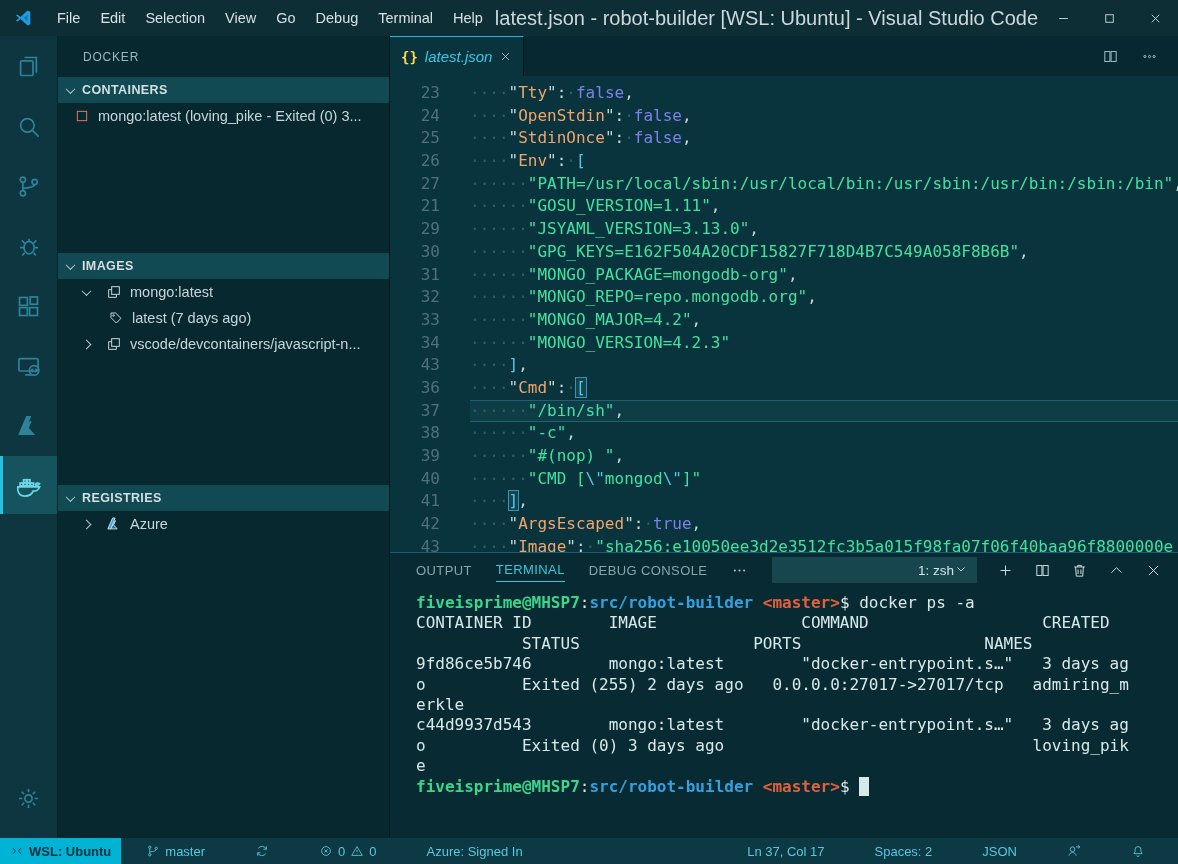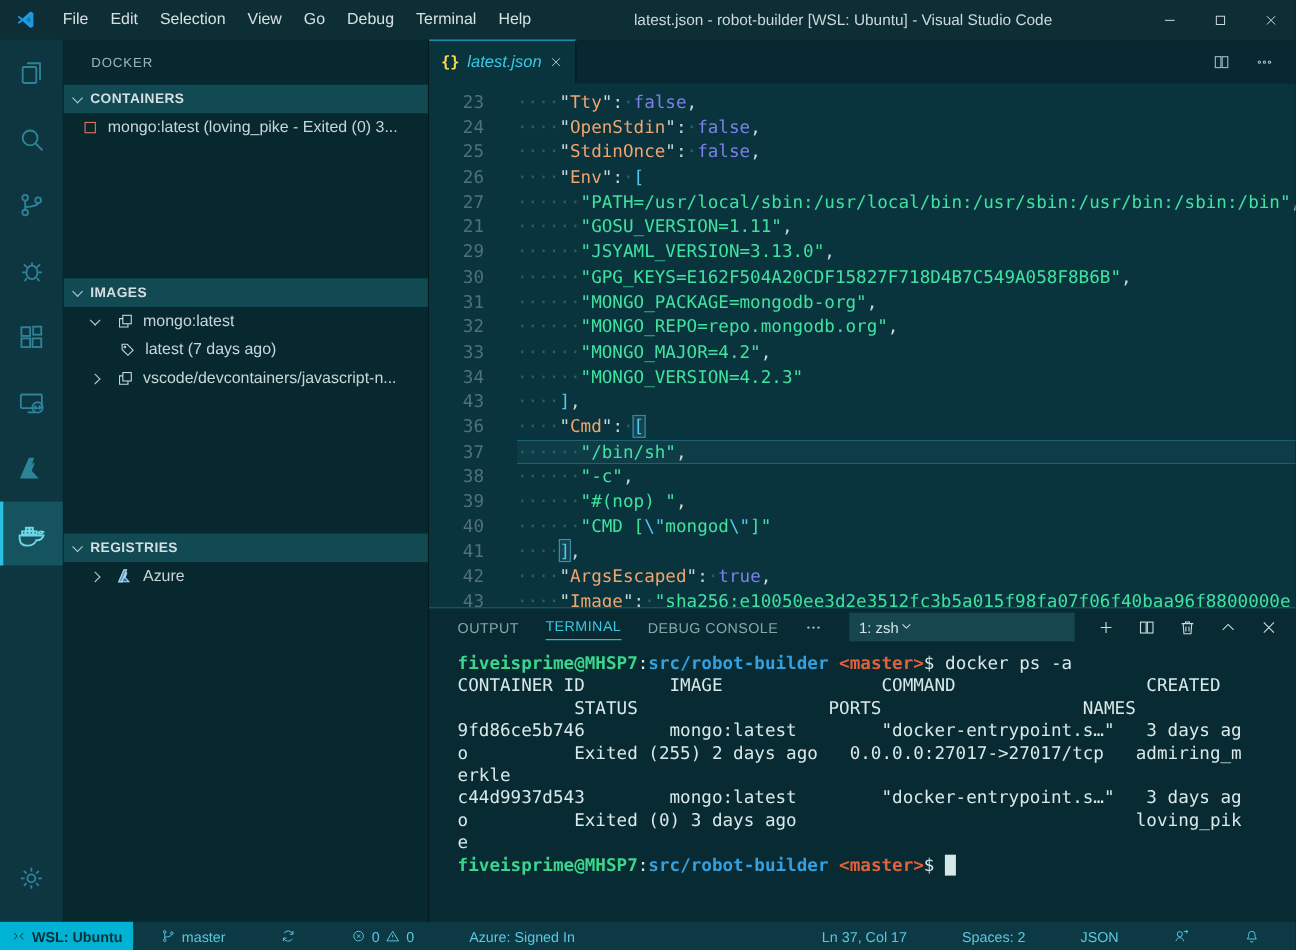--- a/index.html
+++ b/index.html
@@ -9,21 +9,21 @@
     display: flex; flex-direction: column;
     font-family: "Liberation Sans", sans-serif;
     color: #c9d6d9; overflow: hidden; position: relative;
     background: #0a343d;
   }
   
   .titlebar { height:36px; background:#0e2e36; display:flex; align-items:center; flex:none; }
   .logo { width:20px; height:20px; margin:0 14px 0 13px; flex:none; }
   .logo svg { width:20px; height:20px; }
   .menu-item { padding:0 10px; font-size:14.5px; color:#d7e0e2; height:36px; display:flex; align-items:center; cursor:default; }
-  .win-title { flex:1; text-align:center; font-size:14px; color:#ccd8da; white-space:nowrap; overflow:hidden; }
+  .win-title { flex:1; text-align:center; font-size:20px; color:#ccd8da; white-space:nowrap; overflow:hidden; }
   .win-controls { display:flex; flex:none; }
   .win-btn { width:46px; height:36px; display:flex; align-items:center; justify-content:center; color:#d7e0e2; }
   .win-btn svg { width:15px; height:15px; stroke:currentColor; fill:none; stroke-width:1.4; }
   
   .body { flex:1; display:flex; min-height:0; }
   
   .activitybar { width:58px; background:#0d3640; display:flex; flex-direction:column; flex:none; border-right:1px solid rgba(0,0,0,.35); }
   .ab-top { flex:1; display:flex; flex-direction:column; }
   .ab-item { height:60px; display:flex; align-items:center; justify-content:center; color:#2e8399; position:relative; }
   .ab-item svg { width:27px; height:27px; stroke:currentColor; fill:none; stroke-width:1.5; }
@@ -74,21 +74,21 @@
   .t-br { color:#54c8ea; }
   .t-e { color:#54c8ea; }
   .t-brm { color:#54c8ea; border:1px solid rgba(90,200,234,.6); background:rgba(90,200,234,.12); margin:-1px; }
   
   .panel { height:286px; flex:none; background:#082b33; border-top:1px solid #1a5e6d; display:flex; flex-direction:column; }
   .panel-header { height:34px; flex:none; display:flex; align-items:center; padding:0 16px 0 26px; }
   .ptab { font-size:13px; letter-spacing:.4px; color:#87a6ac; margin-right:24px; padding:4px 0; }
   .ptab.active { color:#38c7e0; border-bottom:1.5px solid #38c7e0; }
   .pmore { color:#a7c1c6; margin-right:10px; display:flex; }
   .pmore svg { width:17px; height:17px; }
-  .pdrop { margin-left:auto; width:205px; height:26px; background:#17464f; display:flex; align-items:center; justify-content:flex-start; padding:0 9px; font-size:13.5px; color:#d5e4e6; margin-right:20px; }
+  .pdrop { margin-left:auto; width:205px; height:26px; background:#17464f; display:flex; align-items:center; justify-content:flex-end; padding:0 9px; font-size:13.5px; color:#d5e4e6; margin-right:20px; }
   .pdrop svg { width:14px; height:14px; stroke:currentColor; fill:none; stroke-width:1.6; }
   .picons { display:flex; gap:20px; color:#cfdde0; }
   .picons .icon svg { width:17px; height:17px; stroke:currentColor; fill:none; stroke-width:1.4; }
   .terminal { flex:1; overflow:hidden; padding:6px 0 0 26px; font-family:"DejaVu Sans Mono", monospace; font-size:16px; }
   .term-line { height:20.4px; line-height:20.4px; white-space:pre; }
   .t-g { color:#3bd68c; font-weight:bold; }
   .t-tb { color:#35a0e0; font-weight:bold; }
   .t-tr { color:#e2603c; font-weight:bold; }
   .t-tw { color:#d9e8e8; }
   .t-cur { background:#d5e9e9; }

